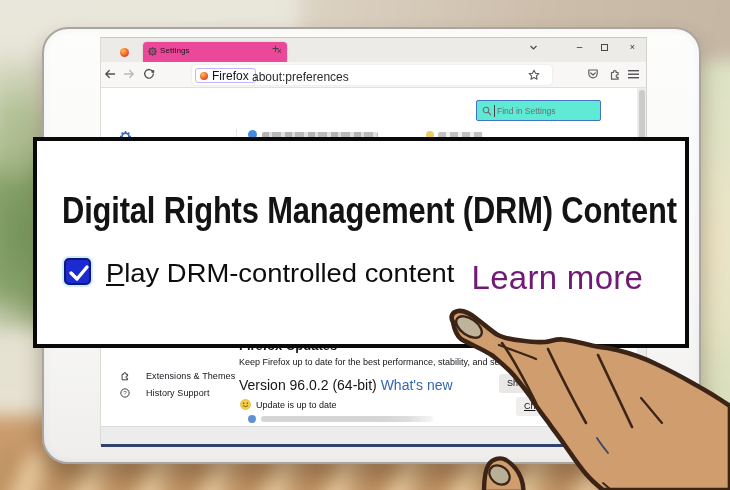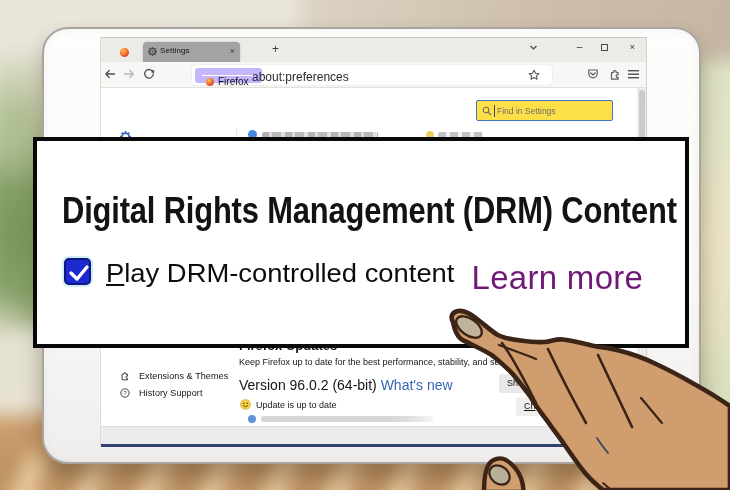--- a/index.html
+++ b/index.html
@@ -36,63 +36,63 @@
     border-radius:26px; background:linear-gradient(180deg,#fdfdfc 0%, #f8f8f6 60%, #efeeec 100%);
     border:2px solid #a9a5a0;
     box-shadow:0 14px 22px rgba(70,45,20,0.38), inset 0 0 10px rgba(0,0,0,0.05); }
 
   
   .screen { position:absolute; left:100px; top:37px; width:547px; height:409px; z-index:2;
     background:#fff; border-top:1px solid #bccec6; border-left:1px solid #dddbd8; border-right:1px solid #d4d2cf; }
   .tabbar { position:relative; height:24px; background:#edebe7; }
   .fx-pin { position:absolute; left:19px; top:10px; width:9px; height:9px; border-radius:50%;
     background:radial-gradient(circle at 35% 30%, #ffbd4f 0%, #f0722c 45%, #d9453a 75%, #a83254 100%); }
-  .tab { position:absolute; left:42px; top:4px; width:97px; height:20px; background:#a3a3a3; border-radius:4px 4px 0 0;
+  .tab { position:absolute; left:42px; top:4px; width:144px; height:20px; background:#ec4899; border-radius:4px 4px 0 0;
     box-shadow:0 0 2px rgba(0,0,0,0.18);text-align:center; }
   .tab-gear { position:absolute; left:5px; top:5px; }
   .tab-label { position:absolute; left:17px; top:4px; font-size:8px; color:#15141a; letter-spacing:0.1px; }
   .tab-close { position:absolute; right:5px; top:4px; font-size:9px; color:#3e3e42; line-height:11px; }
   .newtab { position:absolute; left:171px; top:4px; font-size:12px; color:#3e3e42; font-weight:400; }
   .tab-chevron { position:absolute; left:428px; top:5px; font-size:9px; color:#4a4a4e; }
   .win-min  { position:absolute; left:473px; top:3px; width:11px; font-size:10px; color:#333; text-align:center; }
   .win-max  { position:absolute; left:500px; top:6px; width:7px; height:7px; border:1px solid #4a4a4a; }
   .win-close{ position:absolute; left:526px; top:4px; width:11px; font-size:9px; color:#333; text-align:center; }
 
   .navbar { position:relative; height:26px; background:#f8f7f5; border-bottom:1px solid #e2e0dd; }
   .nav-ico { position:absolute; top:6px; }
   .urlbar { position:absolute; left:91px; top:3px; width:360px; height:20px; background:#fff; border-radius:4px;
     box-shadow:0 0 2px rgba(0,0,0,0.12); }
-  .chip { position:absolute; left:3px; top:2.5px; height:15px; border:7px solid #c4b5fd; border-radius:3px;
-    background:#fff; padding:0 6px 0 16px; font-size:10px; color:#15141a; line-height:14px; }
+  .chip { position:absolute; left:3px; top:2.5px; height:15px; border:1px solid #c4b5fd; border-radius:3px;
+    background:#fff; padding:0 6px 0 16px; font-size:12px; color:#15141a; line-height:14px; }
   .chip-logo { position:absolute; left:4px; top:3px; width:8px; height:8px; border-radius:50%;
     background:radial-gradient(circle at 35% 30%, #ffbd4f 0%, #f0722c 45%, #d9453a 75%, #a83254 100%); }
   .url-text { position:absolute; left:60px; top:5px; font-size:12px; color:#2a2a2e; }
   .urlbar-star { position:absolute; right:12px; top:3.5px; }
 
   .page { position:relative; height:338px; background:#fff; overflow:hidden; }
-  .findbox { position:absolute; left:375px; top:12px; width:137px; height:21px; background:#fde047;
+  .findbox { position:absolute; left:375px; top:12px; width:125px; height:21px; background:#5eead4;
     border:1.5px solid #4274c0; border-radius:2px; }
   .find-caret { position:absolute; left:17px; top:4px; width:1px; height:12px; background:#444; }
   .find-ph { position:absolute; left:20px; top:5px; font-size:8.5px; color:#6d6d6d; }
   .scrolltrack { position:absolute; right:0; top:0; width:9px; height:100%; background:#ececec; }
   .scrollthumb { position:absolute; right:1.5px; top:2px; width:6px; height:72px; background:#cbcbcb; border-radius:3px; }
 
   
   .sliver-gear { position:absolute; left:19px; top:43px; }
   .sliver-divider { position:absolute; left:135px; top:41px; width:1px; height:12px; background:#e3e3e3; }
   .sliver-dot-blue { position:absolute; left:147px; top:42px; width:9px; height:9px; border-radius:50%; background:#2f7ede; opacity:0.9; }
   .sliver-bar1 { position:absolute; left:161px; top:44px; width:116px; height:6px; border-radius:2px; opacity:0.75;
     background:repeating-linear-gradient(90deg,#9b9b9b 0 7px, rgba(155,155,155,0.45) 7px 10px, #a3a3a3 10px 19px, rgba(155,155,155,0.4) 19px 23px); filter:blur(0.6px); }
   .sliver-dot-yellow { position:absolute; left:325px; top:43px; width:8px; height:8px; border-radius:50%; background:#e9c94e; opacity:0.9; }
   .sliver-bar2 { position:absolute; left:337px; top:44px; width:45px; height:6px; border-radius:2px; opacity:0.6;
     background:repeating-linear-gradient(90deg,#9a9a9a 0 8px, rgba(160,160,160,0.25) 8px 12px); filter:blur(0.4px); }
 
   
   .h2-updates { position:absolute; left:138px; top:250px; font-size:13px; font-weight:700; color:#15141a; }
-  .side-item { position:absolute; left:19px; display:flex; align-items:center; gap:9px; color:#15141a; font-size:9px; }
+  .side-item { position:absolute; left:19px; display:flex; align-items:center; gap:16px; color:#15141a; font-size:9px; }
   .side-item .lbl { white-space:nowrap; letter-spacing:0.1px; }
   .upd-desc { position:absolute; left:138px; top:269px; font-size:9px; color:#15141a; white-space:nowrap; }
   .upd-version { position:absolute; left:138px; top:289px; font-size:14px; color:#15141a; white-space:nowrap; }
   .upd-version a { color:#3566b5; text-decoration:none; }
   .btn { position:absolute; background:#e9e8e6; border-radius:3px; font-size:9px; color:#15141a; text-align:left; white-space:nowrap; overflow:hidden; }
   .btn-history { left:398px; top:286px; width:135px; height:19px; line-height:19px; padding-left:8px; }
   .btn-check { left:415px; top:309px; width:118px; height:19px; line-height:19px; padding-left:8px; background:#efeeec; }
   .upd-status { position:absolute; left:155px; top:312px; font-size:9px; color:#15141a; }
   .smiley { position:absolute; left:139px; top:311px; }
   .faded-row { position:absolute; left:147px; top:327px; display:flex; align-items:center; gap:5px; opacity:0.75; }

